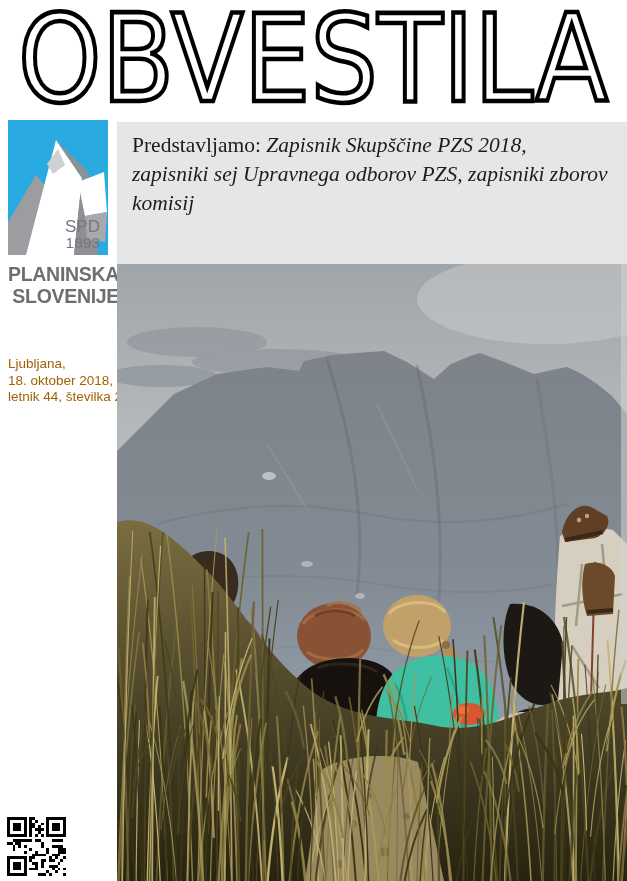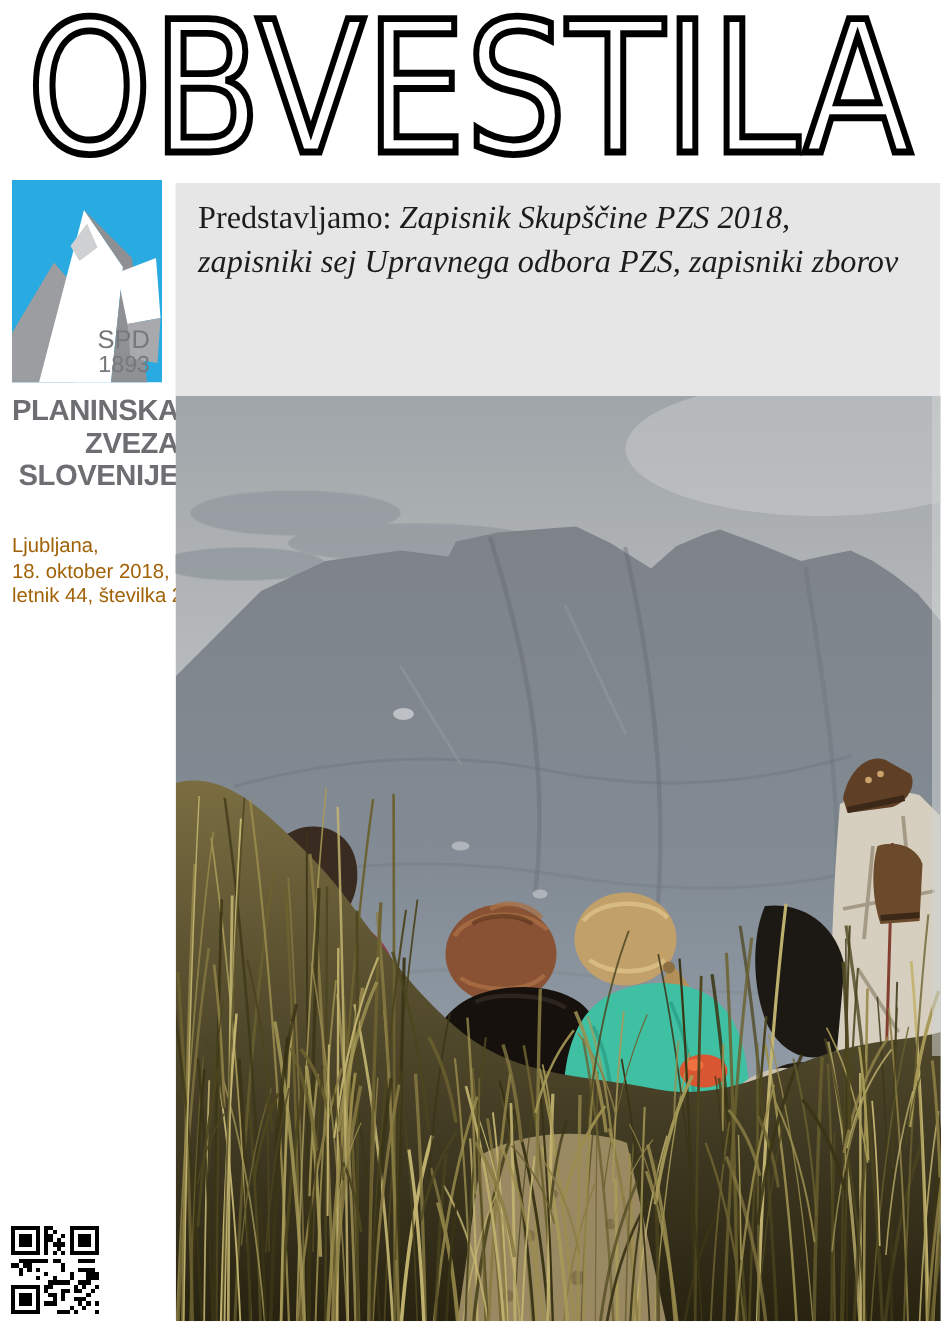--- a/index.html
+++ b/index.html
@@ -45,33 +45,33 @@
     <polygon points="39,44 50,29 57,45 45,54" fill="#cfd0d2"></polygon>
     <polygon points="70,62 96,52 99,92 77,96" fill="#ffffff"></polygon>
     <polygon points="77,96 99,92 97,122 79,119" fill="#a7a9ac"></polygon>
   </g>
   <text x="92" y="112" text-anchor="end" font-size="17" font-weight="500" fill="#77787b" font-family="Liberation Sans, sans-serif">SPD</text>
   <text x="92" y="128" text-anchor="end" font-size="15.5" fill="#77787b" font-family="Liberation Sans, sans-serif">1893</text>
 </svg>
 
 <div id="org-name" class="abs">
   <span>PLANINSKA</span>
-  <span>ZVEZA</span>
   <span>SLOVENIJE</span>
 </div>
 
 <div id="issue-info" class="abs">
   <span>Ljubljana,</span>
   <span>18. oktober 2018,</span>
   <span>letnik 44, številka 2</span>
 </div>
 
 <div id="banner" class="abs">
   <div><span>Predstavljamo: </span><span class="it">Zapisnik Skupščine PZS 2018,</span></div>
-  <div class="it">zapisniki sej Upravnega odbora PZS, zapisniki zborov</div>
+  <div class="it">zapisniki sej Upravnega odborov PZS, zapisniki zborov</div>
+  <div class="it">komisij</div>
 </div>
 
 <svg id="cover-photo" class="abs" viewBox="0 0 510 617" xmlns="http://www.w3.org/2000/svg">
   <defs>
     <linearGradient id="skyGrad" x1="0" y1="0" x2="0" y2="1">
       <stop offset="0" stop-color="#a0a5a9"></stop>
       <stop offset="0.18" stop-color="#aeb2b4"></stop>
       <stop offset="0.4" stop-color="#bfc2c3"></stop>
       <stop offset="1" stop-color="#c6c8c8"></stop>
     </linearGradient>

